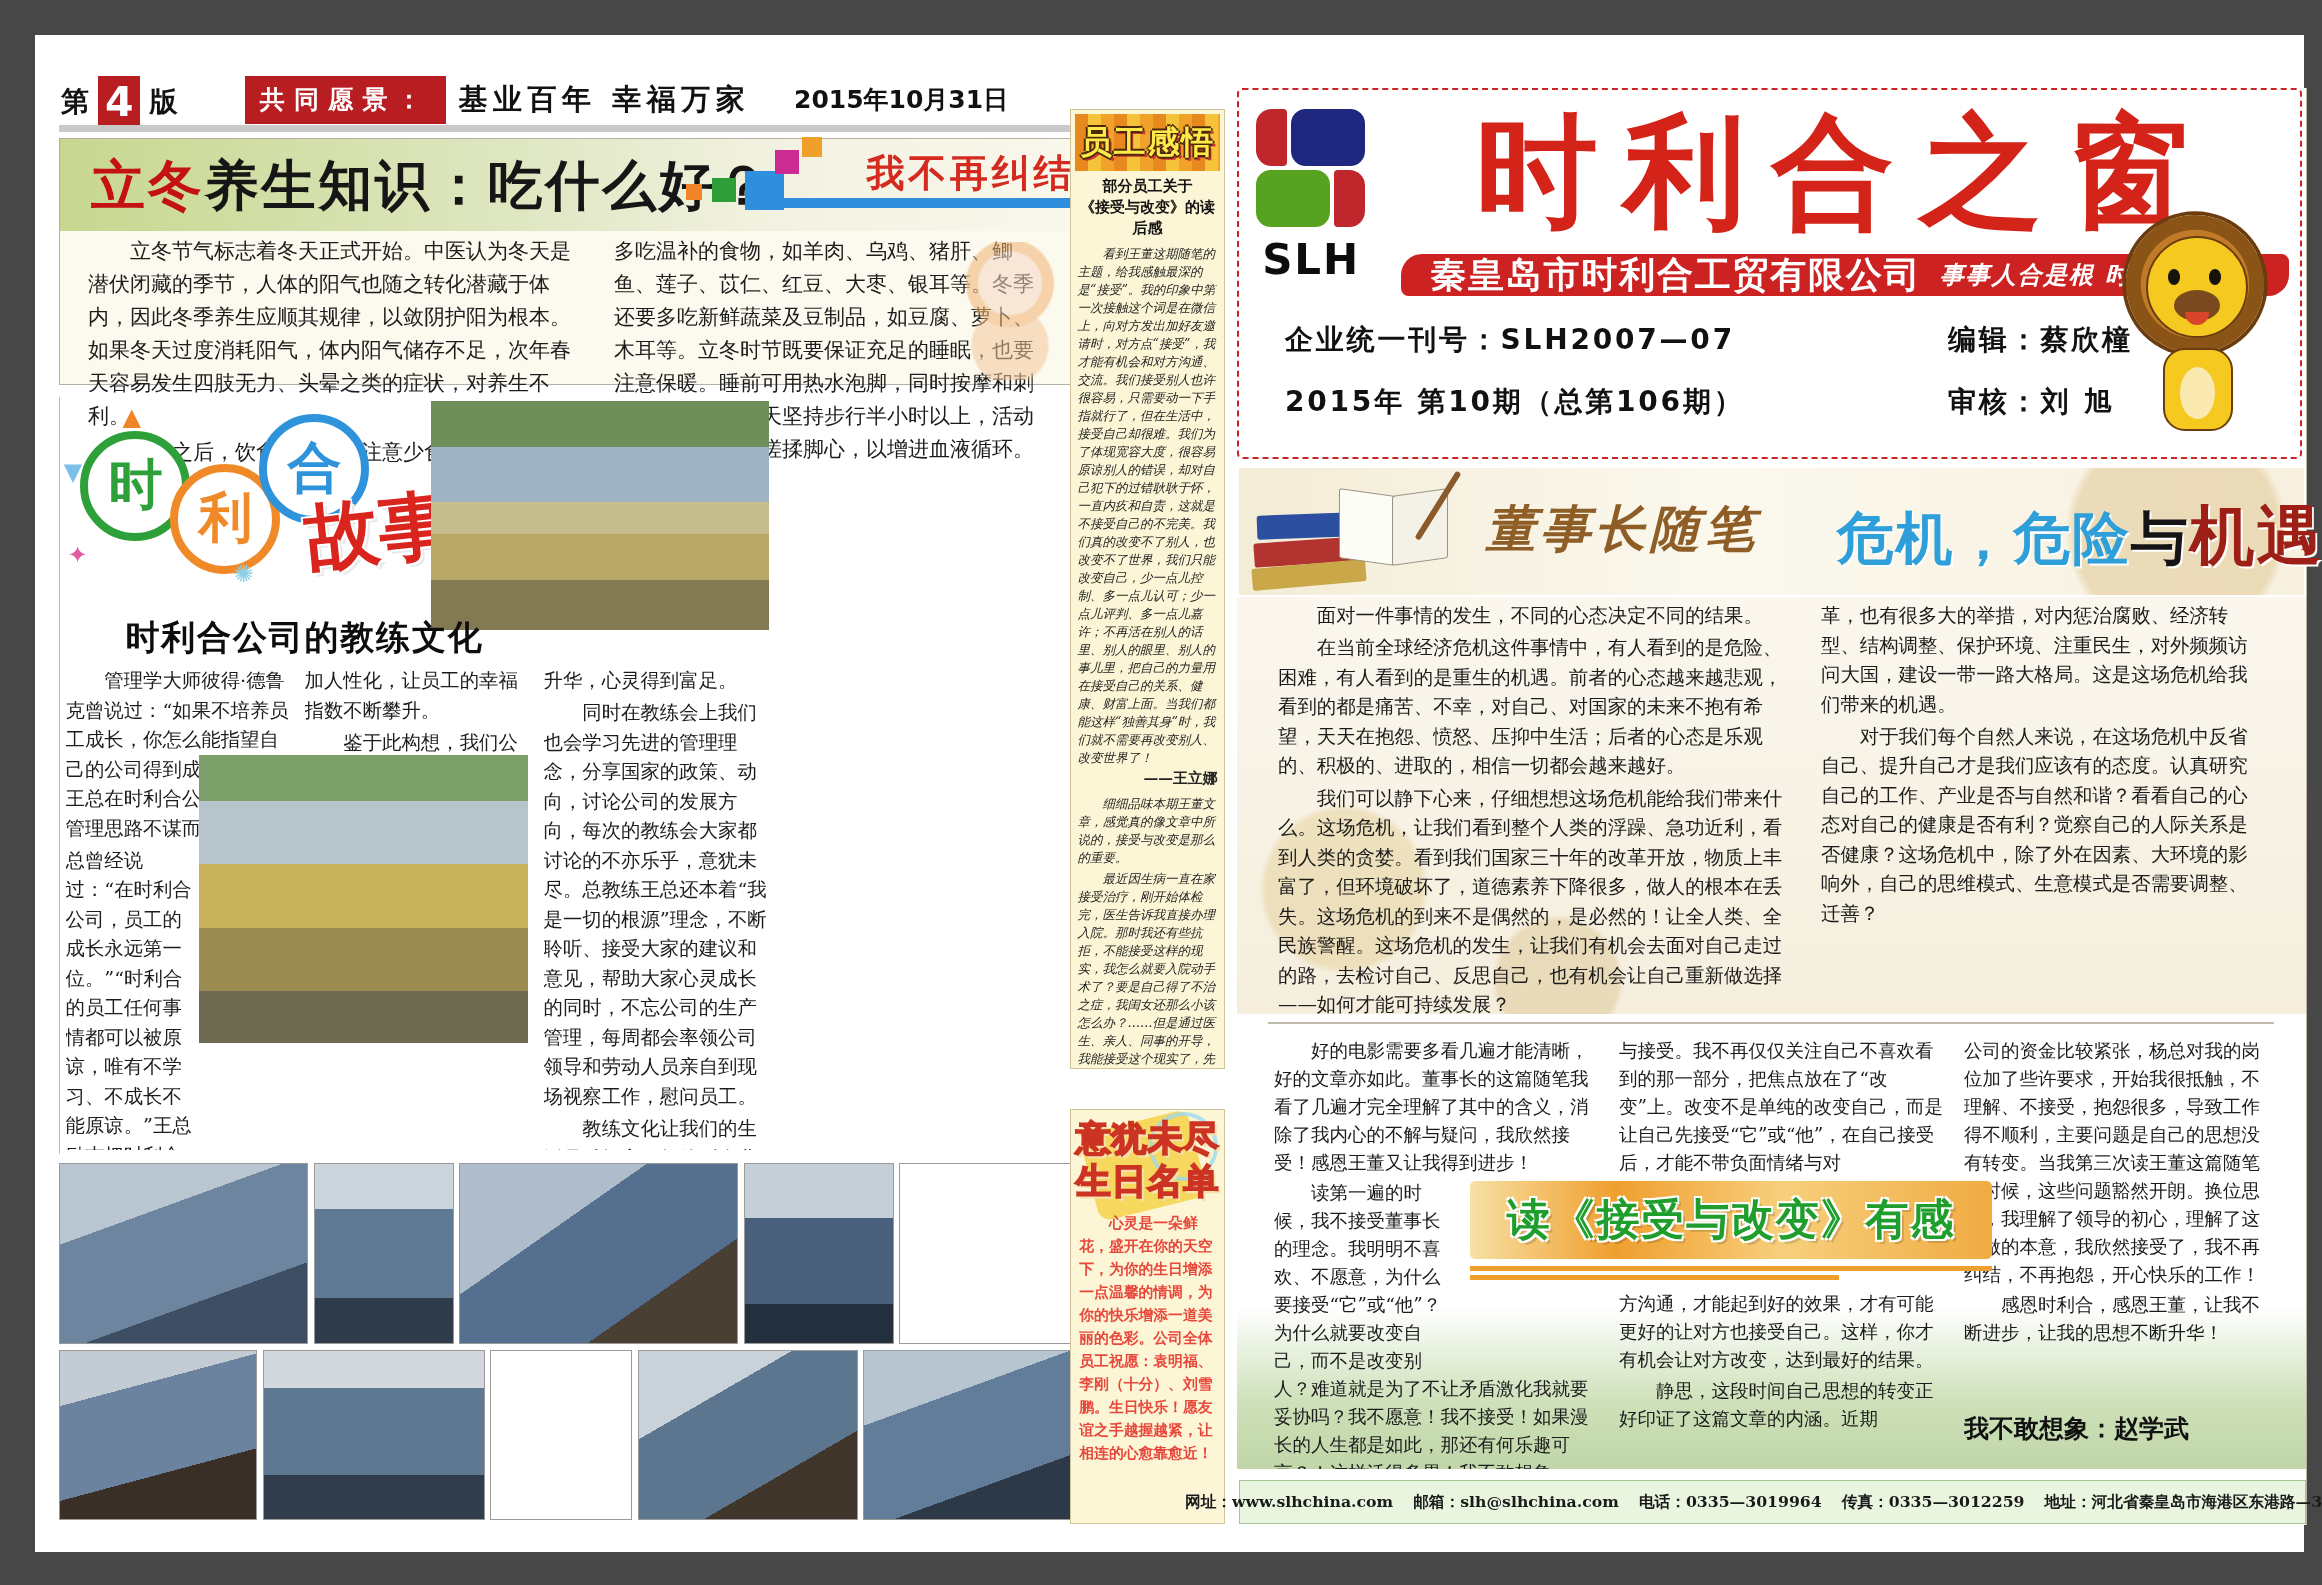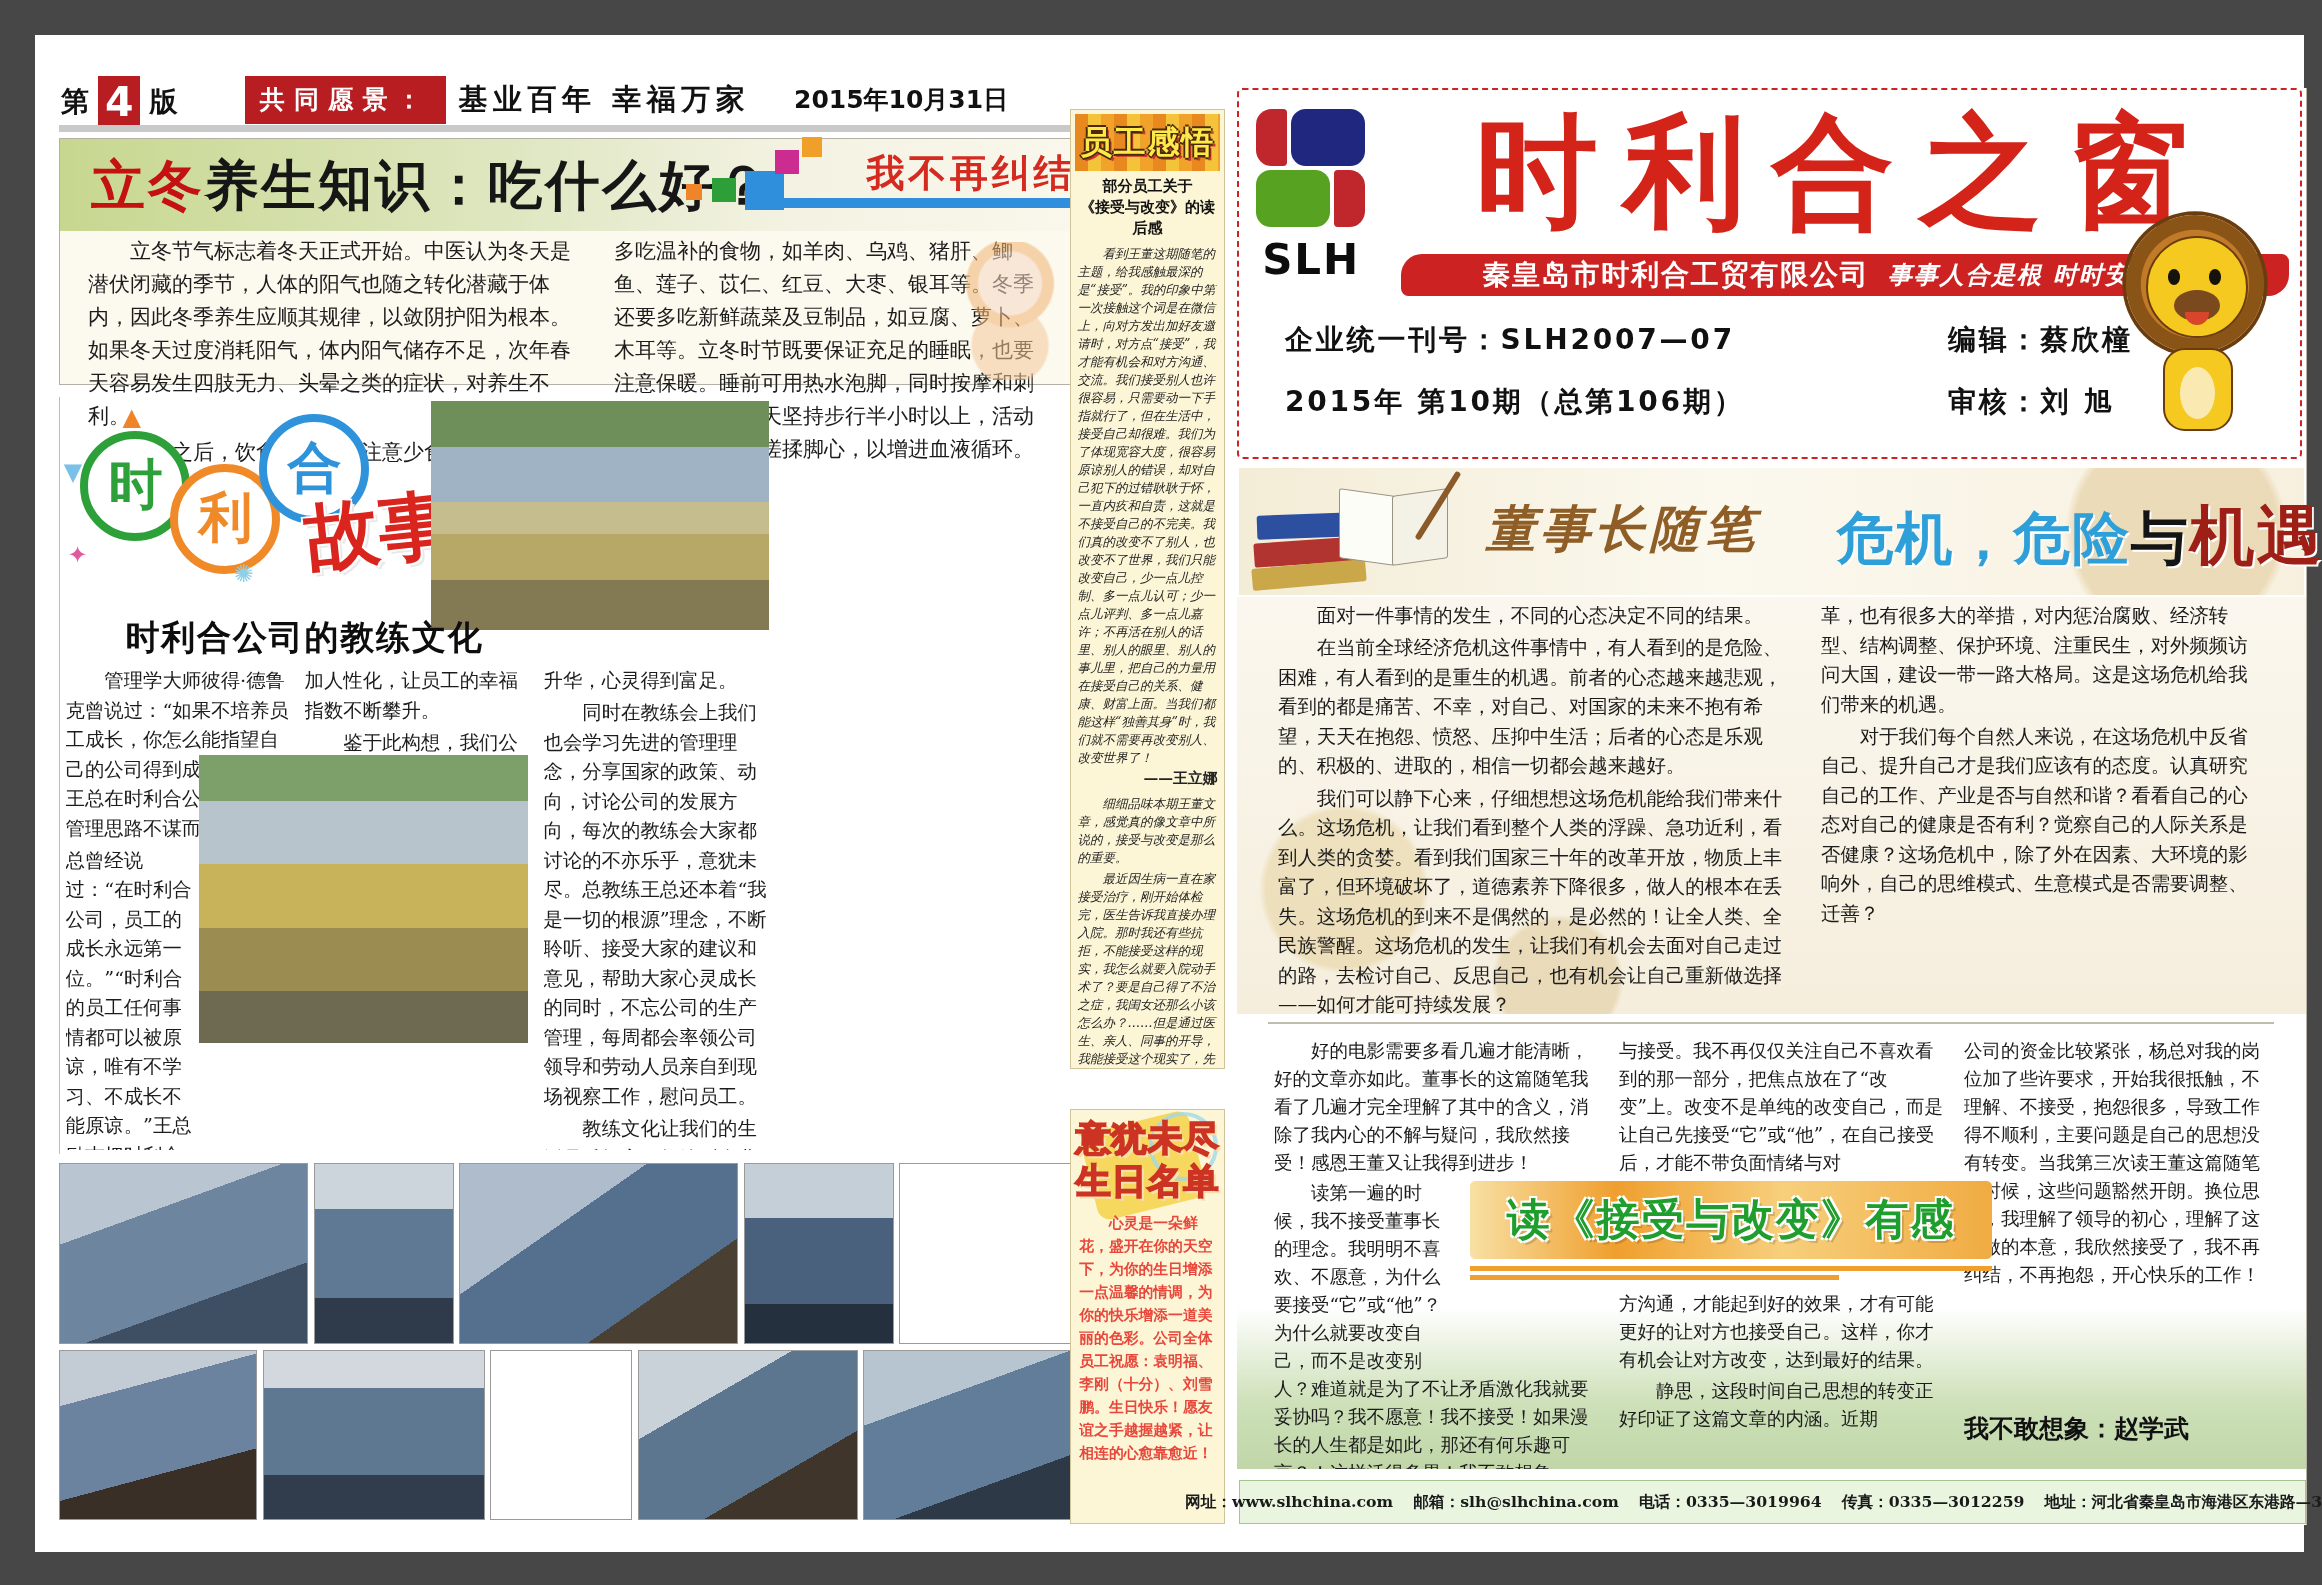--- a/index.html
+++ b/index.html
@@ -85,21 +85,21 @@
   .slh{position:absolute;left:16.6px;top:18.5px;width:122px;height:185px;}
   .s-a{position:absolute;left:0;top:0;width:31px;height:57px;background:#c0272d;border-radius:15.7px 3.7px 3.7px 15.7px;}
   .s-b{position:absolute;left:35px;top:0;width:74px;height:57px;background:#20277e;border-radius:14.8px;}
   .s-c{position:absolute;left:0;top:61px;width:74px;height:57px;background:#57a321;border-radius:14.8px;}
   .s-d{position:absolute;left:78px;top:61px;width:31px;height:57px;background:#c0272d;border-radius:3.7px 15.7px 15.7px 3.7px;}
   .slh-text{position:absolute;left:0;top:126px;width:111px;text-align:center;font-size:42px;font-weight:bold;color:#0d0d0d;letter-spacing:1.8px;}
   .mtitle{position:absolute;left:166px;top:1.8px;width:881px;height:159px;line-height:159px;text-align:center;
      font-size:122px;font-weight:bold;color:#d42318;letter-spacing:26px;white-space:nowrap;}
   .mband{position:absolute;left:162px;top:164px;width:888px;height:42px;background:#cc2222;border-radius:21px 7.4px 21px 7.4px;
      display:flex;align-items:center;justify-content:center;gap:18.5px;color:#fff;white-space:nowrap;}
-  .mb-co{font-size:28px;font-weight:bold;letter-spacing:1.8px;}
+  .mb-co{font-size:36px;font-weight:bold;letter-spacing:1.8px;}
   .mb-slogan{font-size:24px;font-weight:bold;font-style:italic;letter-spacing:1.8px;}
   .minfo{font-size:28px;font-weight:bold;color:#111;letter-spacing:2.8px;white-space:nowrap;}
   .lion{position:absolute;right:20px;top:118px;width:171px;height:235px;}
   .mane{position:absolute;left:16.6px;top:7.4px;width:138px;height:138px;border-radius:50%;
      background:radial-gradient(circle,#c07a28 55%,#8a5416 56% 100%);box-shadow:0 0 0 3.7px #6b3d0e;}
   .lface{position:absolute;left:37px;top:28px;width:98px;height:98px;border-radius:50%;background:#f5c91f;border:2.8px solid #6b3d0e;}
   .leye{position:absolute;width:12px;height:15.7px;border-radius:50%;background:#16120c;top:31px;}
   .lmuz{position:absolute;left:26px;top:52px;width:46px;height:31px;border-radius:50%;background:#7a4a1e;}
   .lton{position:absolute;left:37px;top:74px;width:24px;height:13px;border-radius:0 0 12px 12px;background:#d8452a;}
   .lbody{position:absolute;left:54px;top:140px;width:66px;height:79px;border-radius:22px;background:#f5c91f;border:2.8px solid #6b3d0e;}
@@ -363,20 +363,21 @@
 
         </div>
         <div class="rcol rcolB">
           <p>与接受。我不再仅仅关注自己不喜欢看到的那一部分，把焦点放在了“改变”上。改变不是单纯的改变自己，而是让自己先接受“它”或“他”，在自己接受后，才能不带负面情绪与对</p>
           <div class="rgap"></div>
           <p>方沟通，才能起到好的效果，才有可能更好的让对方也接受自己。这样，你才有机会让对方改变，达到最好的结果。</p>
           <p class="ind">静思，这段时间自己思想的转变正好印证了这篇文章的内涵。近期</p>
         </div>
         <div class="rcol rcolC">
           <p>公司的资金比较紧张，杨总对我的岗位加了些许要求，开始我很抵触，不理解、不接受，抱怨很多，导致工作得不顺利，主要问题是自己的思想没有转变。当我第三次读王董这篇随笔的时候，这些问题豁然开朗。换位思考，我理解了领导的初心，理解了这么做的本意，我欣然接受了，我不再纠结，不再抱怨，开心快乐的工作！</p>
+          <p class="ind">感恩时利合，感恩王董，让我不断进步，让我的思想不断升华！</p>
           <div class="rsig">我不敢想象：赵学武</div>
         </div>
       </div>
     </div>
 
     <div class="rfooter serif">
       <span>网址：www.slhchina.com</span>
       <span>邮箱：slh@slhchina.com</span>
       <span>电话：0335—3019964</span>
       <span>传真：0335—3012259</span>

